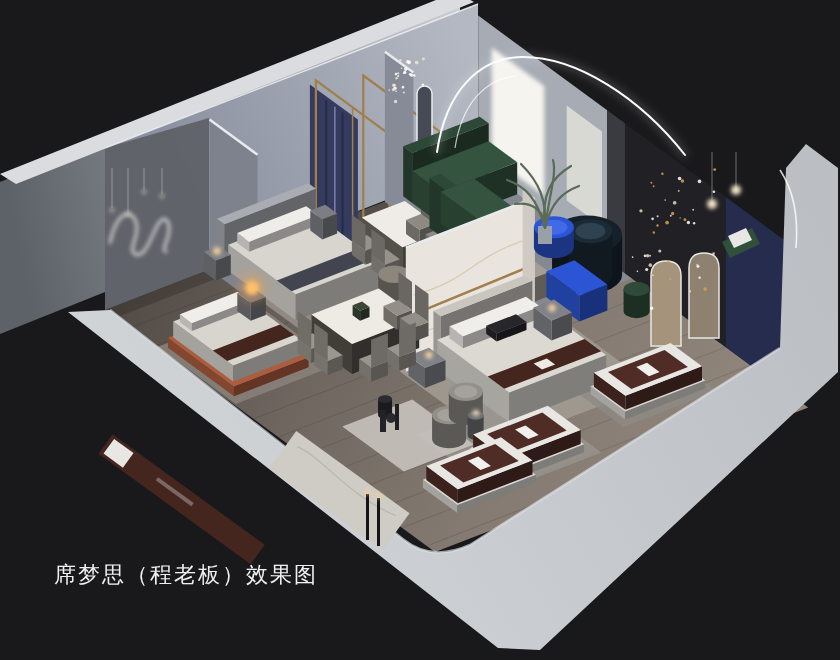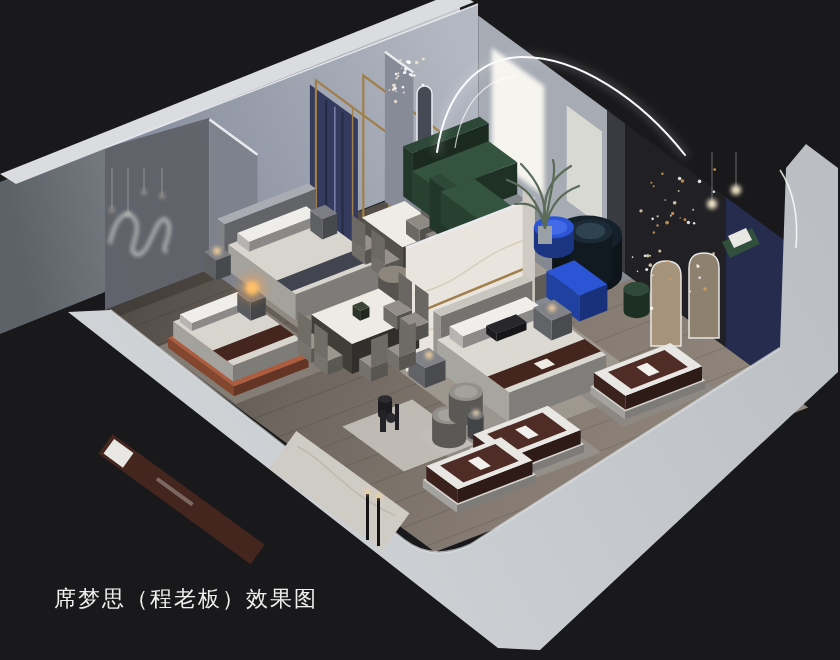--- a/index.html
+++ b/index.html
@@ -1,19 +1,19 @@
 <!DOCTYPE html>
 <html style="--background: #19191b; --frontWall: #c6c9cd; --frontWallLight: #d3d6d9; --outerWallDark: #5d6269; --outerWallLight: #c9ccd0; --wallTopEdge: #dadce0; --innerWallLeft: #7f8596; --innerWallRight: #b3b8c2; --room1Wall: #5f6168; --floorDark: #4f4944; --floorMid: #6e665f; --floorLight: #8f857b; --ledStrip: #fbfcff; --fairyGold: #d9a05a; --marble: #e9e5de; --goldTrim: #a07f4a; --navyPanel: #343b5e; --accentWallDark: #202025; --accentWallNavy: #262c4e; --windowGlow: #f6f4ee; --sofaGreen: #35543f; --sofaNavy: #15212a; --cobaltBlue: #2b55d4; --mattressBrown: #4f2d26; --mattressWhite: #e9e7e3; --beddingWhite: #dcd9d3; --runnerBrown: #45261f; --bedOrange: #ad5c3e; --lampWarm: #ffc06a; --captionColor: #f0f0f0;"><head>
 <meta charset="utf-8">
 <style>
   html,body{margin:0;padding:0;background:#000;}
   #stage{position:relative;width:840px;height:660px;background:var(--background,#19191b);
          font-family:"DejaVu Sans","Liberation Sans",sans-serif;overflow:hidden;}
   #stage svg{display:block;position:absolute;left:0;top:0;}
-  .caption{position:absolute;left:54px;top:584px;color:var(--captionColor,#f0f0f0);
+  .caption{position:absolute;left:54px;top:560px;color:var(--captionColor,#f0f0f0);
            font-size:22px;font-weight:500;letter-spacing:2px;}
 </style>
 </head>
 <body>
 
 <div id="stage">
   <svg width="840" height="660" viewBox="0 0 840 660">
     <defs>
       <linearGradient id="gfloor" x1="140" y1="220" x2="700" y2="500" gradientUnits="userSpaceOnUse">
         <stop offset="0" stop-color="#4f4944"></stop>

